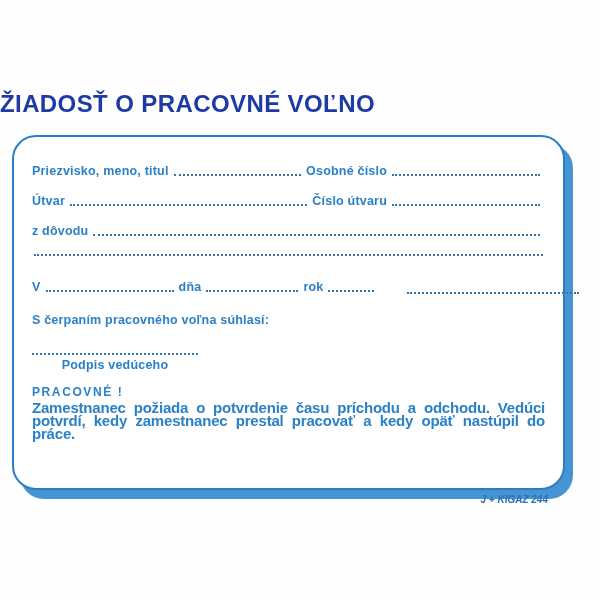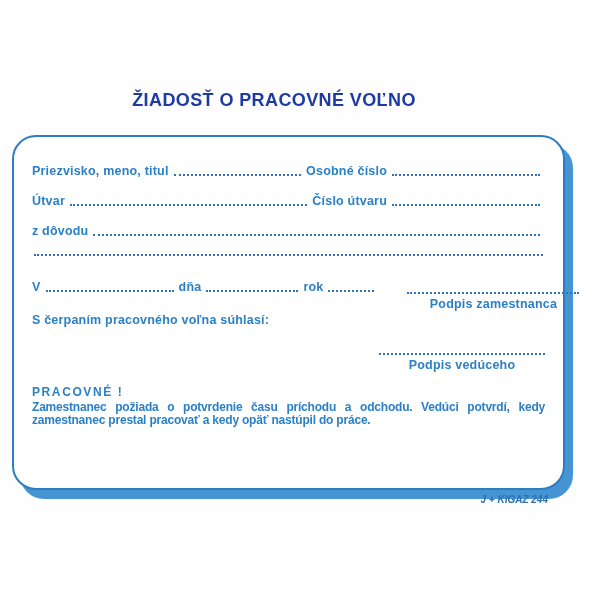--- a/index.html
+++ b/index.html
@@ -3,22 +3,22 @@
 <meta charset="utf-8">
 <style>
   html,body{margin:0;padding:0;}
   body{
     width:600px;height:600px;position:relative;overflow:hidden;
     background:#fefefe;
     font-family:"Liberation Sans",sans-serif;
   }
   .page-title{
     position:absolute;top:90px;left:0;width:548px;
-    text-align:center;
-    font-size:18px;font-weight:bold;letter-spacing:.4px;
+    text-align:left;
+    font-size:24px;font-weight:bold;letter-spacing:.4px;
     color:#1d3aa5;
   }
   .form-card{
     position:absolute;left:12px;top:135px;width:553px;height:355px;
     box-sizing:border-box;
     background:#ffffff;
     border:2px solid #2b7ec5;
     border-radius:24px;
     box-shadow:8px 9px 0 0 #4694d1;
     padding:26px 18px 14px 18px;
@@ -43,29 +43,29 @@
   .vlead1{width:128px;flex:none;}
   .vlead2{width:92px;flex:none;}
   .vlead3{width:46px;flex:none;}
   .consent{margin-top:17px;}
   .sigblock{width:172px;flex:none;display:flex;flex-direction:column;}
   .sigline{border-bottom:2px dotted #3173b5;height:13px;}
   .siglabel{
     text-align:center;font-size:12.5px;font-weight:bold;color:#2b80c6;
     margin-top:3px;letter-spacing:.2px;
   }
-  .sig2row{display:flex;justify-content:flex-end;margin-top:12px;}
+  .sig2row{display:flex;margin-top:12px;}
   .sig2row .sigblock{width:166px;}
   .note{margin-top:13px;}
   .note-title{
     font-size:12px;font-weight:bold;color:#2b80c6;
     letter-spacing:1.6px;margin-bottom:2px;
   }
   .note-text{
-    font-size:12px;font-weight:bold;color:#2b80c6;
+    font-size:15px;font-weight:bold;color:#2b80c6;
     line-height:13px;letter-spacing:-0.2px;
     text-align:justify;
   }
   .footer{
     position:absolute;left:28px;right:52px;top:494px;
     display:flex;justify-content:flex-end;
     font-size:10px;font-style:italic;font-weight:bold;color:#2b6fb5;
   }
 </style>
 </head>
@@ -106,21 +106,20 @@
         <span class="leader vlead1"></span>
         <span class="lbl">dňa</span>
         <span class="leader vlead2"></span>
         <span class="lbl">rok</span>
         <span class="leader vlead3"></span>
       </div>
       <div class="lbl consent">S čerpaním pracovného voľna súhlasí:</div>
     </div>
     <div class="sigblock">
       <div class="sigline"></div>
-      <div class="siglabel">Podpis zamestnanca</div>
     </div>
   </div>
 
   <div class="sig2row">
     <div class="sigblock">
       <div class="sigline"></div>
       <div class="siglabel">Podpis vedúceho</div>
     </div>
   </div>
 

